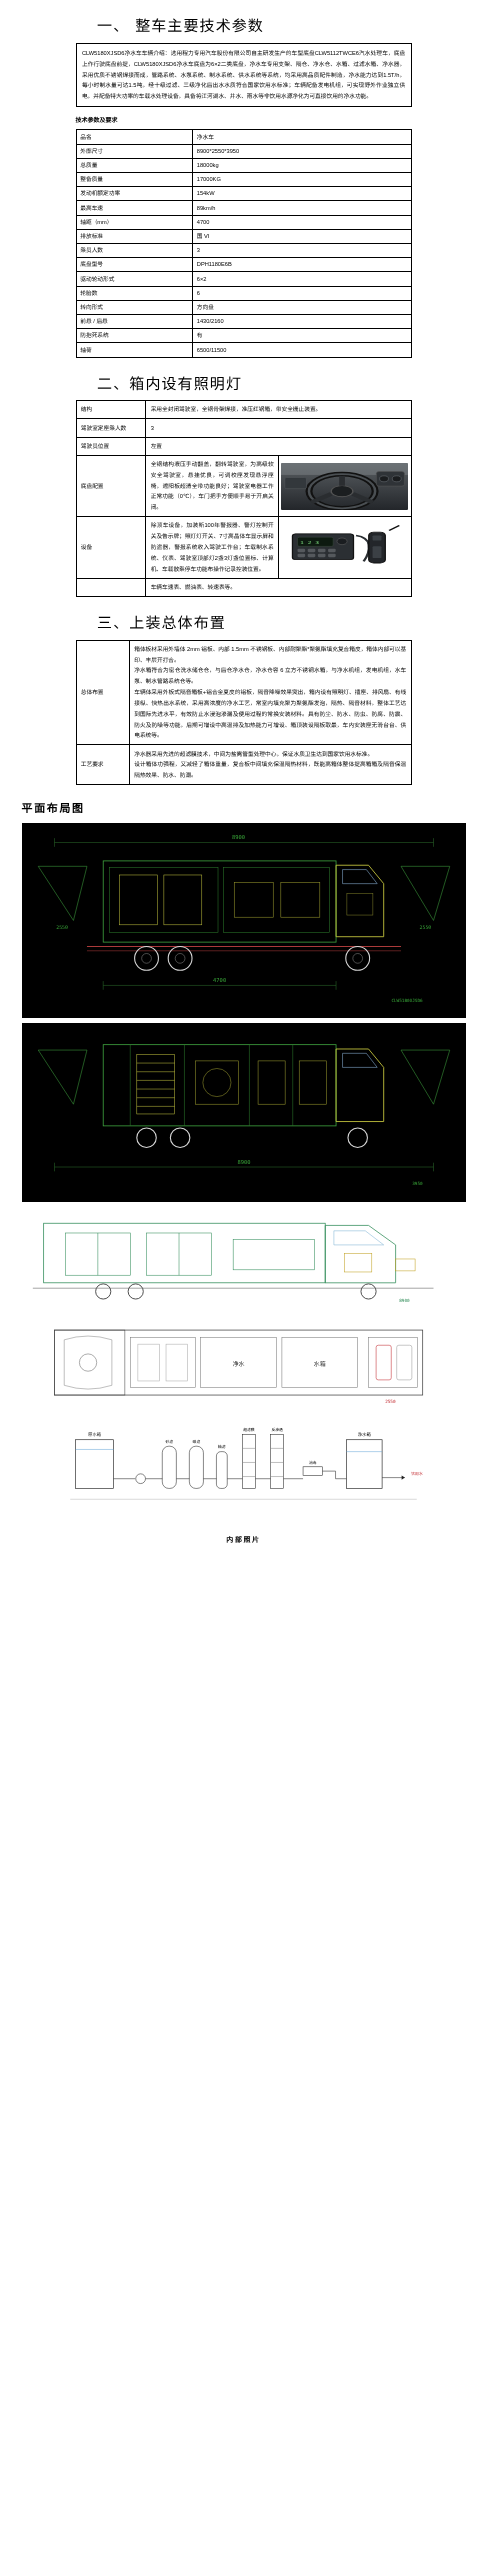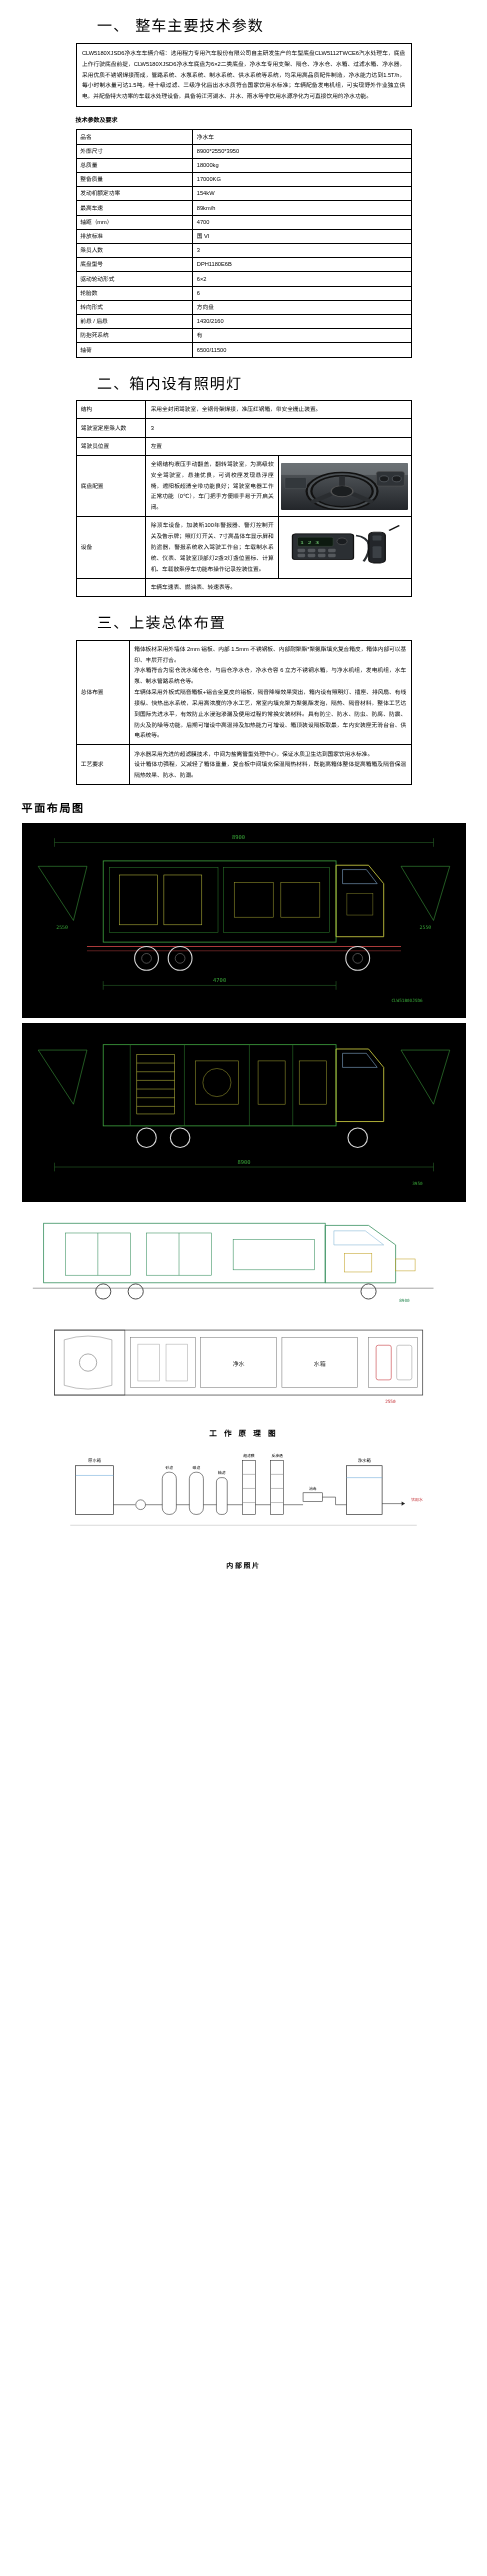--- a/index.html
+++ b/index.html
@@ -451,21 +451,20 @@
       <text x="400" y="92" font-size="11" fill="#333" text-anchor="middle" font-family="monospace">净水</text>
       <rect x="480" y="40" width="140" height="92" fill="none" stroke="#777"></rect>
       <text x="550" y="92" font-size="11" fill="#333" text-anchor="middle" font-family="monospace">水箱</text>
       <rect x="640" y="40" width="90" height="92" fill="none" stroke="#777"></rect>
       <rect x="654" y="54" width="28" height="64" rx="4" fill="none" stroke="#c1272d"></rect>
       <rect x="692" y="54" width="28" height="64" rx="4" fill="none" stroke="#999"></rect>
       <text x="690" y="160" font-size="8" fill="#c1272d" text-anchor="end" font-family="monospace">2550</text>
     </svg>
   </div>
 
-  <div class="center-title">工 作 原 理 图</div>
 
   <div class="flow-wrap">
     <svg viewBox="0 0 700 190" width="379" height="103">
       <rect x="0" y="0" width="700" height="190" fill="#fff"></rect>
 
       <rect x="40" y="40" width="70" height="90" fill="none" stroke="#222" stroke-width="1.2"></rect>
       <line x1="40" y1="58" x2="110" y2="58" stroke="#6aa7d8"></line>
       <text x="75" y="34" font-size="8" text-anchor="middle" fill="#222" font-family="monospace">原水箱</text>
 
       <line x1="110" y1="112" x2="150" y2="112" stroke="#222"></line>

